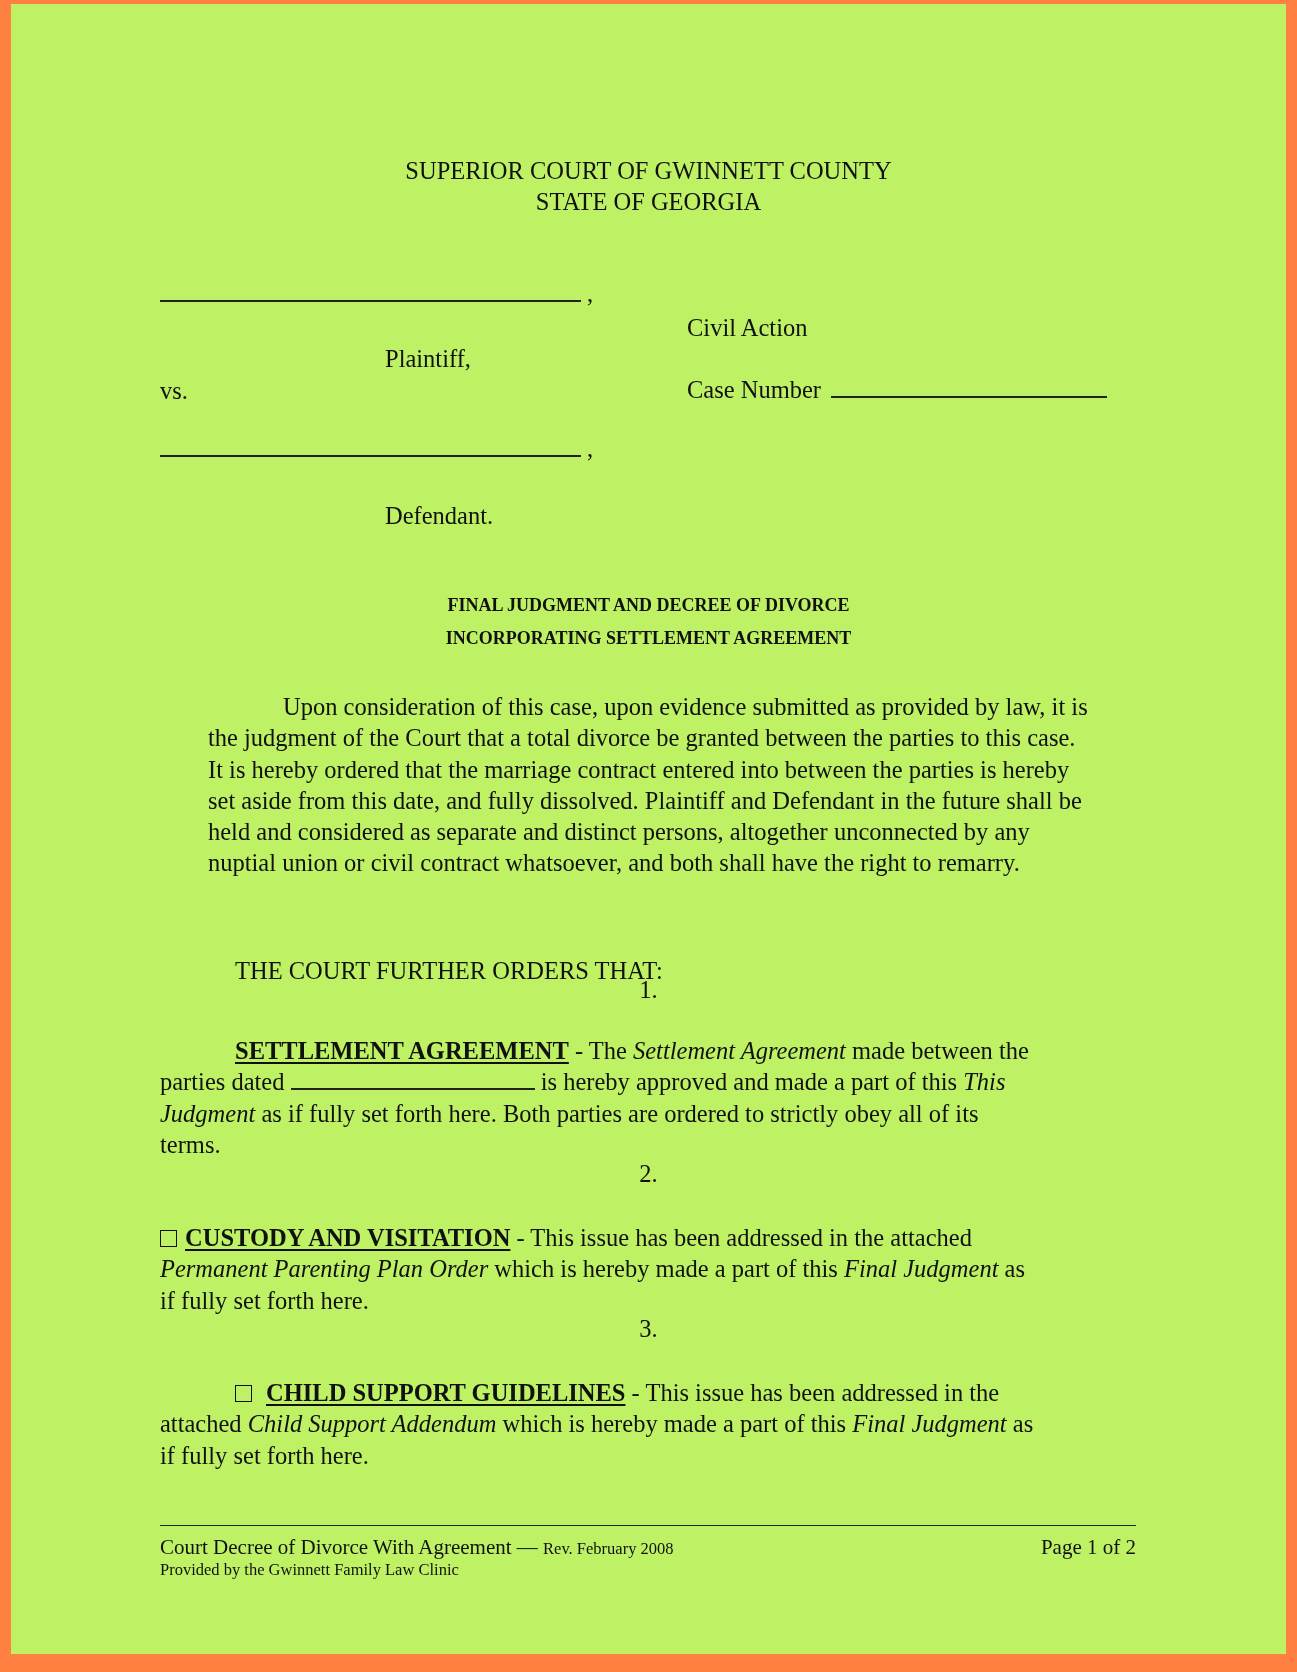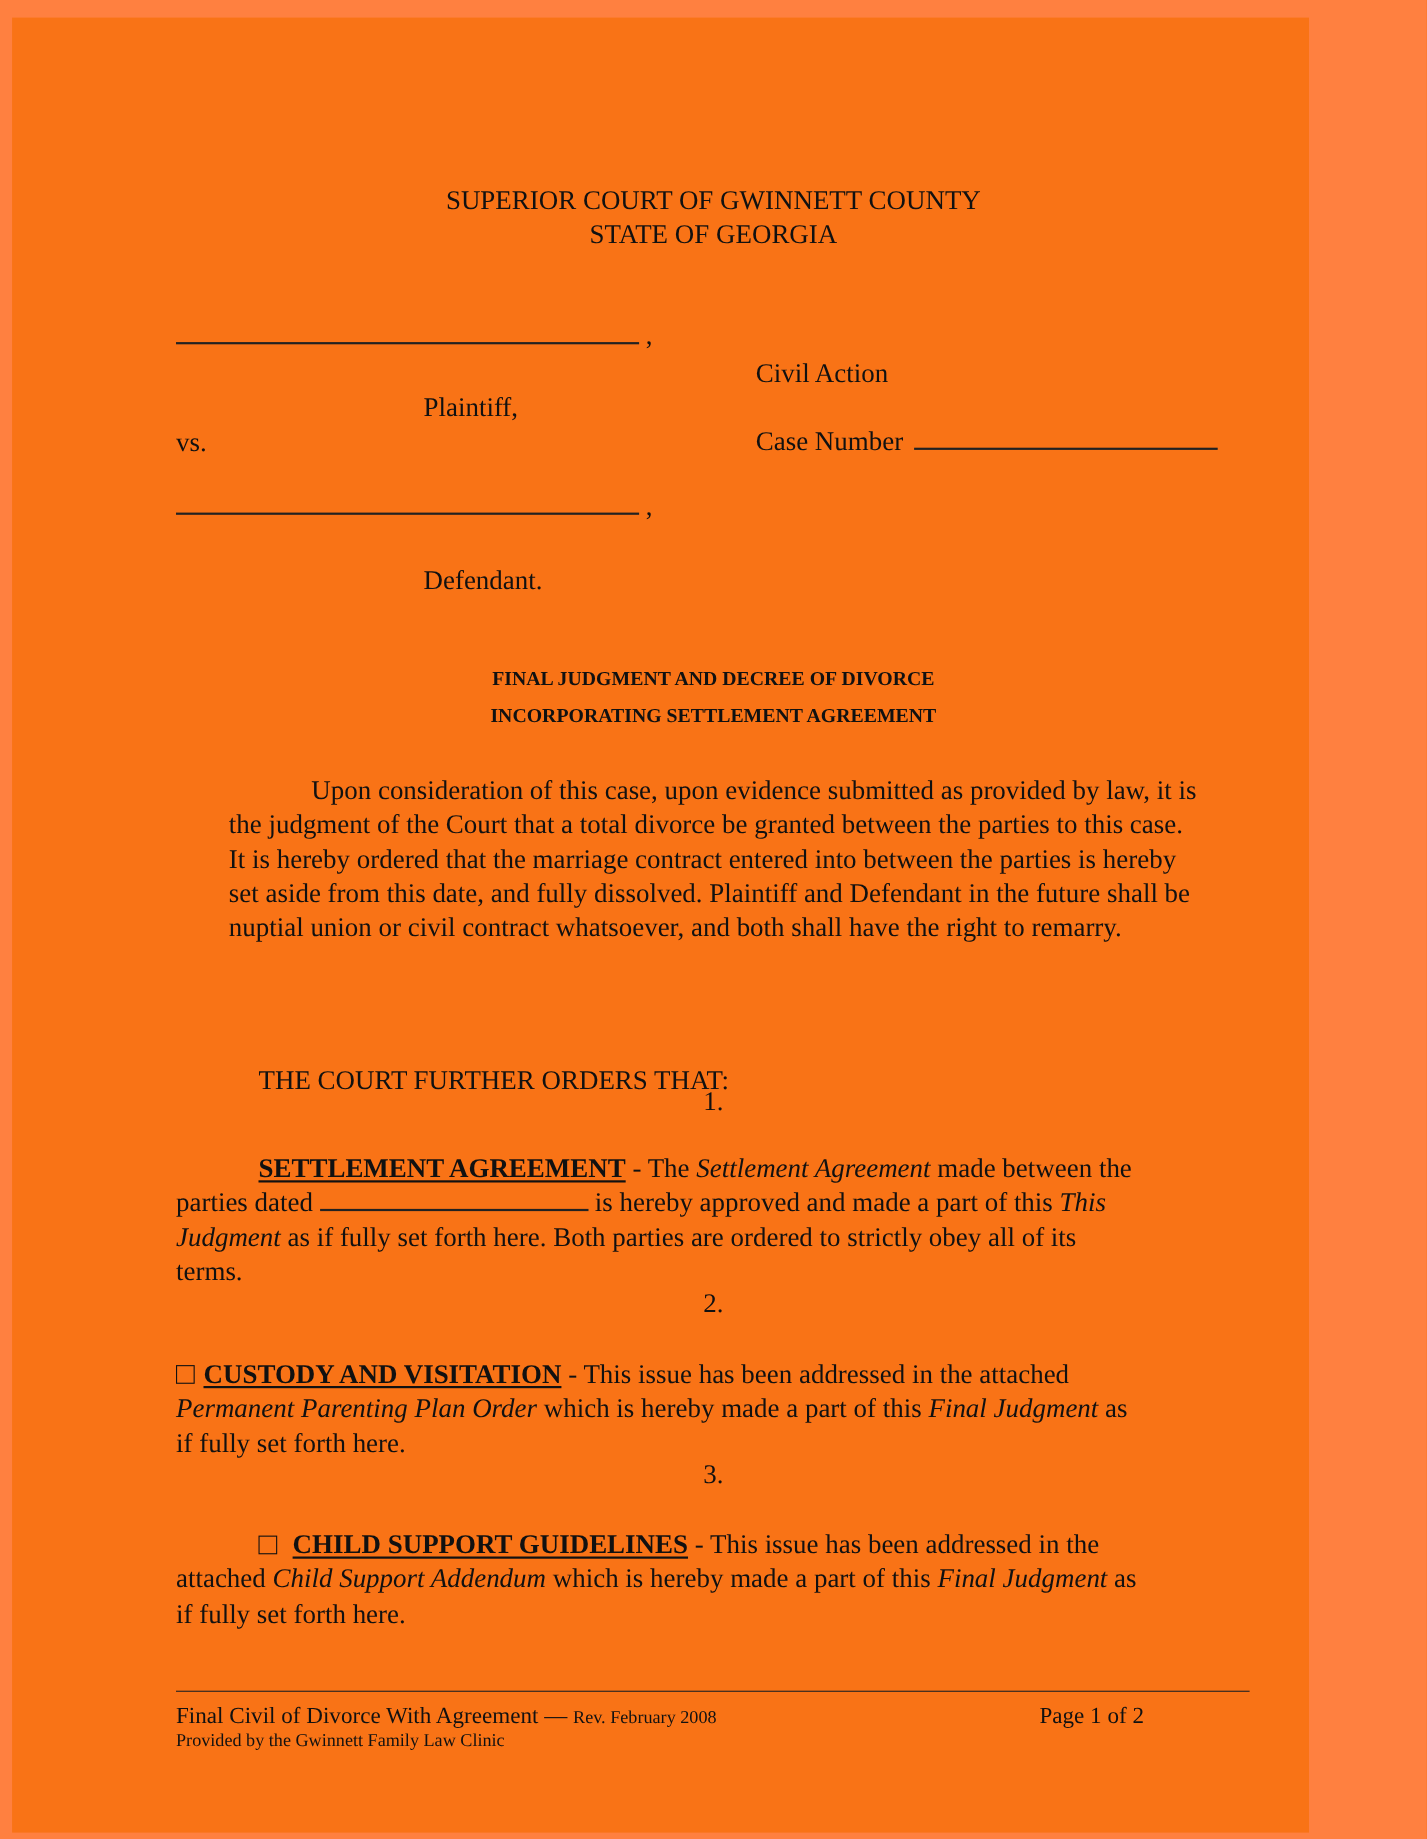--- a/index.html
+++ b/index.html
@@ -6,23 +6,23 @@
   body {
     width: 1297px; height: 1672px;
     background: #FF8040;
     position: relative;
     overflow: hidden;
     font-family: "Liberation Serif", "DejaVu Serif", serif;
     color: #111;
   }
   .page {
     position: absolute;
-    left: 11px; top: 16px;
-    width: 1179px; height: 1650px;
-    background: #f97316;
+    left: 11px; top: 4px;
+    width: 1275px; height: 1650px;
+    background: #bef264;
   }
   .abs { position: absolute; white-space: nowrap; line-height: 1; }
   .t24 { font-size: 24.5px; }
   .center { left: 0; width: 1275px; text-align: center; }
   .title { font-weight: bold; font-size: 18px; }
   .rule { display: inline-block; border-bottom: 2px solid #222; vertical-align: baseline; }
   .ul { text-decoration: underline; text-decoration-thickness: 2px; text-underline-offset: 3px; font-weight: bold; }
   .checkbox {
     display: inline-block; width: 15px; height: 15px;
     border: 1.5px solid #111; vertical-align: baseline; margin-right: 8px;
@@ -61,20 +61,21 @@
   </div>
 
   <div class="abs title center" style="top:592px;">FINAL JUDGMENT AND DECREE OF DIVORCE</div>
   <div class="abs title center" style="top:625px;">INCORPORATING SETTLEMENT AGREEMENT</div>
 
   <div class="para" style="top:687px;margin-left:48px;">
     <span class="line indent">Upon consideration of this case, upon evidence submitted as provided by law, it is</span>
     <span class="line">the judgment of the Court that a total divorce be granted between the parties to this case.</span>
     <span class="line">It is hereby ordered that the marriage contract entered into between the parties is hereby</span>
     <span class="line">set aside from this date, and fully dissolved.  Plaintiff and Defendant in the future shall be</span>
+    <span class="line">held and considered as separate and distinct persons, altogether unconnected by any</span>
     <span class="line">nuptial union or civil contract whatsoever, and both shall have the right to remarry.</span>
   </div>
 
   <div class="abs t24" style="left:224px; top:910px;margin-top:45px;">THE COURT FURTHER ORDERS THAT:</div>
 
   <div class="abs t24 center" style="top:974px;">1.</div>
   <div class="para" style="top:1031px;">
     <span class="line indent">
       <span class="ul">SETTLEMENT AGREEMENT</span><span> - The </span><i>Settlement Agreement</i><span> made between the</span>
     </span>
@@ -104,18 +105,18 @@
       <span class="checkbox" style="margin-right:14px;"></span><span class="ul">CHILD SUPPORT GUIDELINES</span><span> - This issue has been addressed in the</span>
     </span>
     <span class="line">
       <span>attached </span><i>Child Support Addendum</i><span> which is hereby made a part of this </span><i>Final Judgment</i><span> as</span>
     </span>
     <span class="line">if fully set forth here.</span>
   </div>
 
   <div class="footer-rule"></div>
   <div class="abs" style="left:149px; top:1533px;">
-    <span class="f-med">Final Civil of Divorce With Agreement</span><span class="f-med"> — </span><span class="f-small">Rev. February 2008</span>
+    <span class="f-med">Court Decree of Divorce With Agreement</span><span class="f-med"> — </span><span class="f-small">Rev. February 2008</span>
   </div>
   <div class="abs f-small" style="left:149px; top:1558px;">Provided by the Gwinnett Family Law Clinic</div>
   <div class="abs f-med" style="right:150px; top:1533px; text-align:right;">Page 1 of 2</div>
 
 </div>
 
 </body></html>

